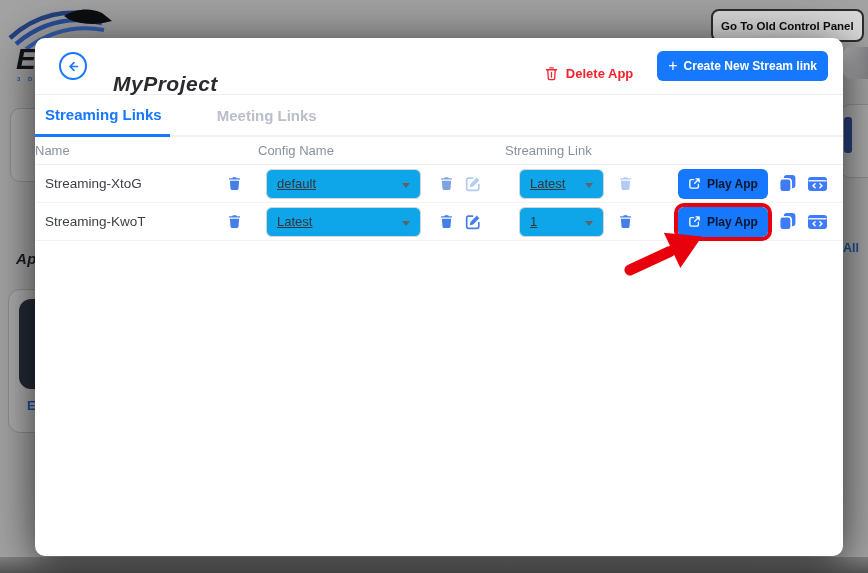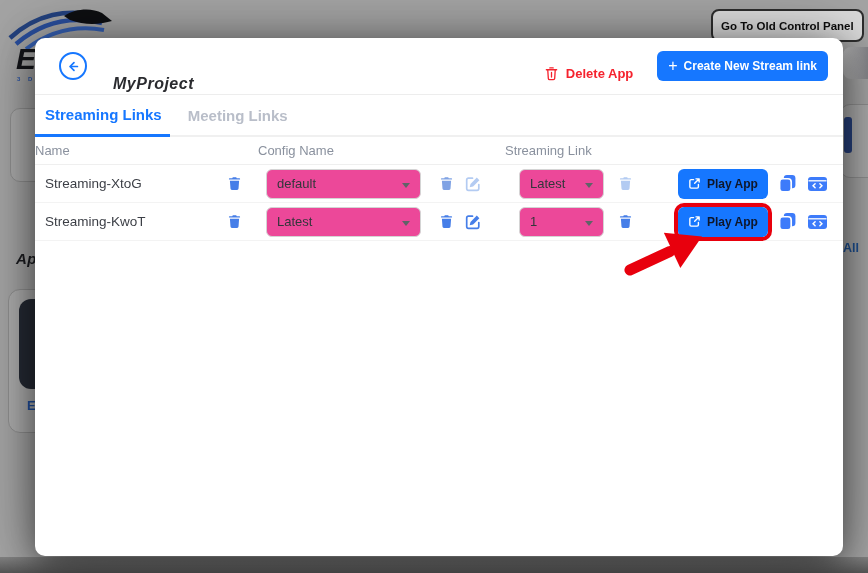--- a/index.html
+++ b/index.html
@@ -22,40 +22,40 @@
   .app-card { left:8px; top:289px; width:110px; height:144px; border:1px solid #8f8f8f; border-radius:12px; background:#adadad; }
   .app-thumb { position:absolute; left:10px; top:9px; width:92px; height:90px; background:#252a34; border-radius:12px; }
   .app-link { position:absolute; left:18px; top:108px; font-weight:bold; color:#2050a0; font-size:13px; }
   .bottom-band { left:0; top:557px; width:868px; height:16px; background:linear-gradient(#828282,#555); }
 
   
   .modal { position:absolute; left:35px; top:38px; width:808px; height:518px; background:#fff; border-radius:10px;
            box-shadow:0 8px 34px rgba(0,0,0,.5), 0 0 70px rgba(0,0,0,.28); }
   .modal-header { display:flex; align-items:center; height:57px; padding:0 15px 0 24px; border-bottom:1px solid #ededed; }
   .back-btn { width:28px; height:28px; border-radius:50%; border:2px solid #1677ff; background:#fff; display:flex; align-items:center; justify-content:center; cursor:pointer; flex:none; }
-  .modal-title { margin-left:26px; font-size:16px; font-weight:bold; font-style:italic; color:#2a2b2f; letter-spacing:.5px;margin-top:36px; }
+  .modal-title { margin-left:26px; font-size:21px; font-weight:bold; font-style:italic; color:#2a2b2f; letter-spacing:.5px;margin-top:36px; }
   .header-actions { margin-left:auto; display:flex; align-items:flex-end; gap:24px; }
   .delete-app { display:flex; align-items:center; gap:7px; color:#f5222d; font-weight:bold; font-size:13px; background:none; border:none; cursor:pointer; font-family:inherit; }
   .create-btn { background:#1677ff; color:#fff; font-weight:bold; font-size:12px; border:none; border-radius:6px; height:30px; padding:0 11px; display:flex; align-items:center; gap:6px; cursor:pointer; font-family:inherit; white-space:nowrap; }
   .create-plus { font-size:16px; font-weight:normal; line-height:1; }
 
-  .tabs { display:flex; height:42px; border-bottom:2px solid #f0f0f0; align-items:stretch; }
+  .tabs { display:flex; height:42px; border-bottom:2px solid #f0f0f0; align-items:stretch;gap:29px; }
   .tab { display:flex; align-items:center; font-size:15px; font-weight:bold; cursor:pointer; }
   .tab.active { color:#1677ff; border-bottom:3px solid #1677ff; margin-bottom:-2px; padding:0 8px 0 10px; }
   .tab.inactive { color:#b9bec9; padding:0 10px; margin-left:8px; }
 
   .thead { display:flex; align-items:center; height:28px; border-bottom:1px solid #efefef; color:#8a919e; font-size:13px; }
   .th-name { width:223px; } .th-config { width:247px; } .th-version { width:157px; } .th-stream { flex:1; }
 
   .trow { display:flex; align-items:center; height:38px; border-bottom:1px solid #f3f3f3; padding-left:10px; font-size:13.5px; color:#3c3f46; }
   .cell-name { width:180px; }
   .icon-btn { width:18px; height:18px; display:flex; align-items:center; justify-content:center; background:none; border:none; cursor:pointer; padding:0; flex:none; }
   .ic-solid { color:#467ee8; } .ic-mid { color:#7fa2e4; } .ic-light { color:#b3cbf2; }
   .name-trash { margin-right:23px; }
-  .select { width:155px; height:30px; border:1px solid #d4d4d4; border-radius:6px; display:flex; align-items:center; padding:0 10px; font-size:13px; color:#33363b; position:relative; background:#ec4899; cursor:pointer; }
+  .select { width:155px; height:30px; border:1px solid #d4d4d4; border-radius:6px; display:flex; align-items:center; padding:0 10px; font-size:13px; color:#33363b; position:relative; background:#0ea5e9; cursor:pointer;text-decoration:underline; }
   .select::after { content:""; position:absolute; right:10px; top:13px; border-left:4px solid transparent; border-right:4px solid transparent; border-top:5px solid #5f6368; }
   .cfg-icons { display:flex; gap:9px; margin-left:16px; }
   .select.version { width:85px; margin-left:37px; }
   .v-trash { margin-left:12px; }
   .play-wrap { margin-left:44px; border-radius:6px; display:inline-flex; }
   .play-wrap.highlight { box-shadow:0 0 0 4px #e8000d; }
   .play-btn { height:30px; background:#1677ff; border:none; border-radius:6px; color:#0f172a; font-weight:bold; font-size:12px; display:flex; align-items:center; gap:6px; padding:0 10px; cursor:pointer; font-family:inherit; white-space:nowrap; }
   .copy-btn { margin-left:10px; color:#3d7bfa; width:20px; height:20px; }
   .embed-btn { margin-left:8px; color:#3d7bfa; width:24px; height:20px; }
 

